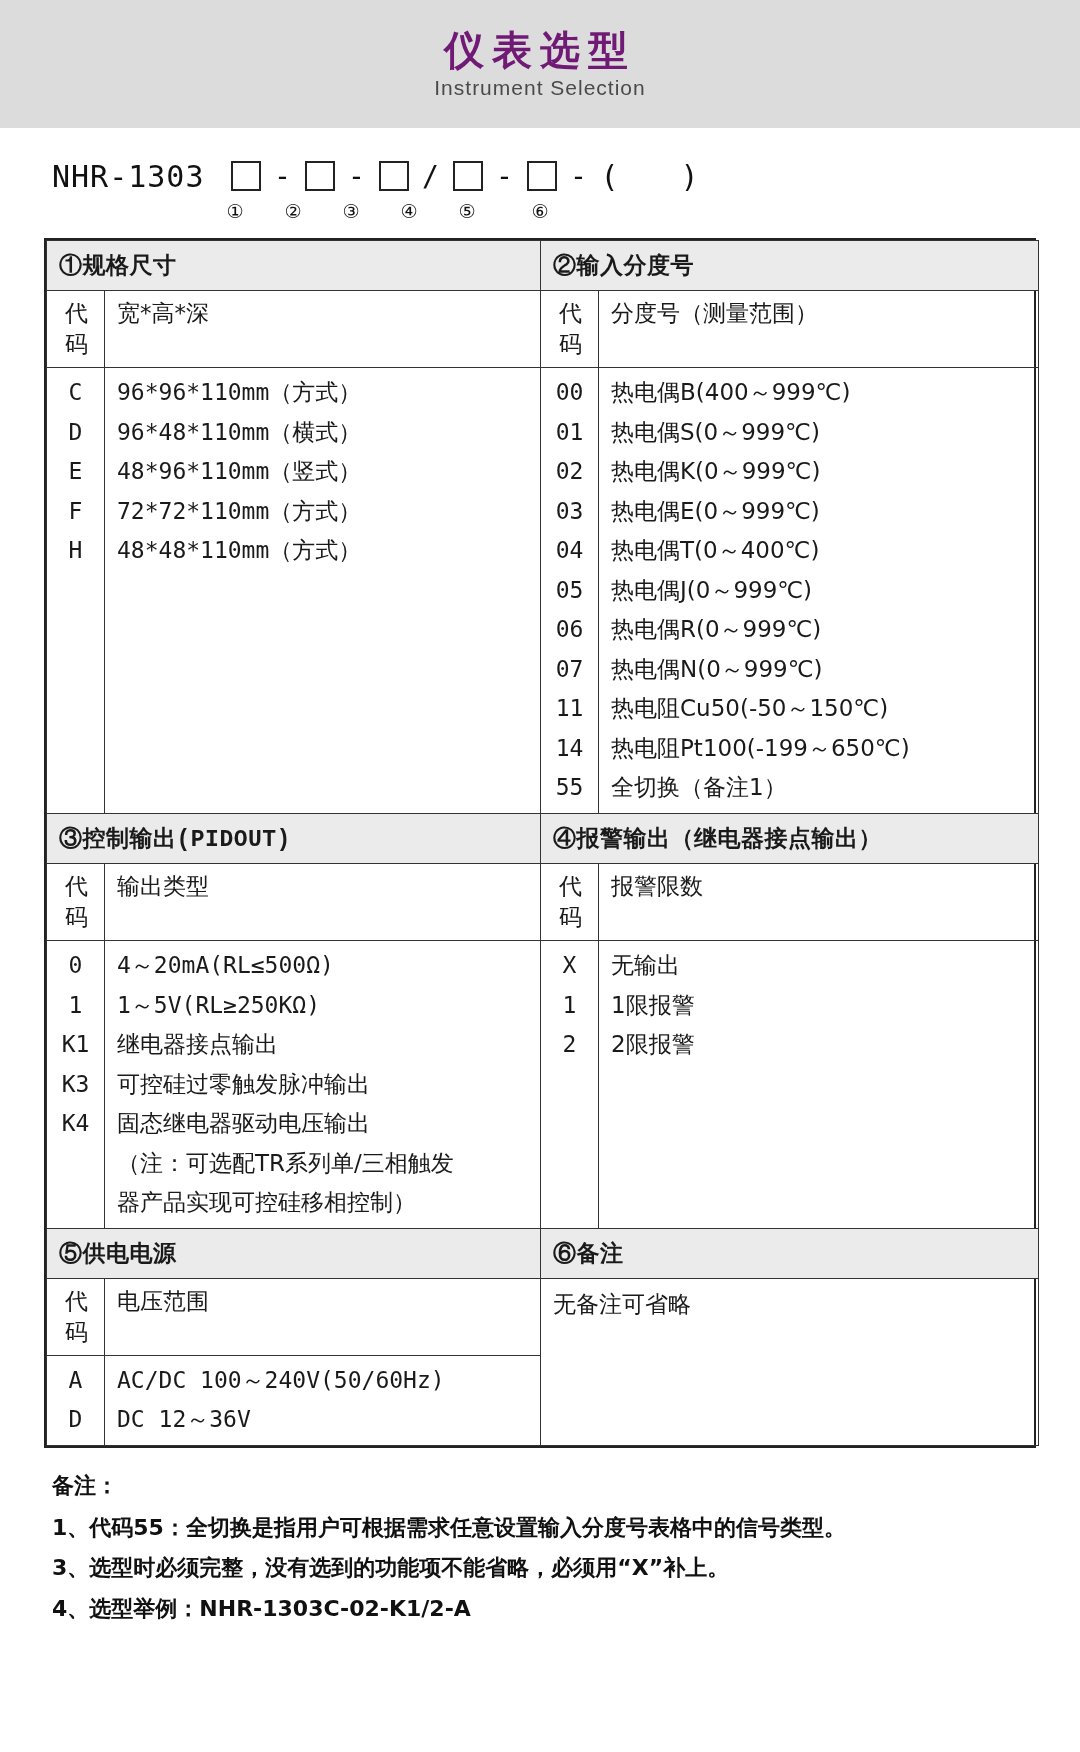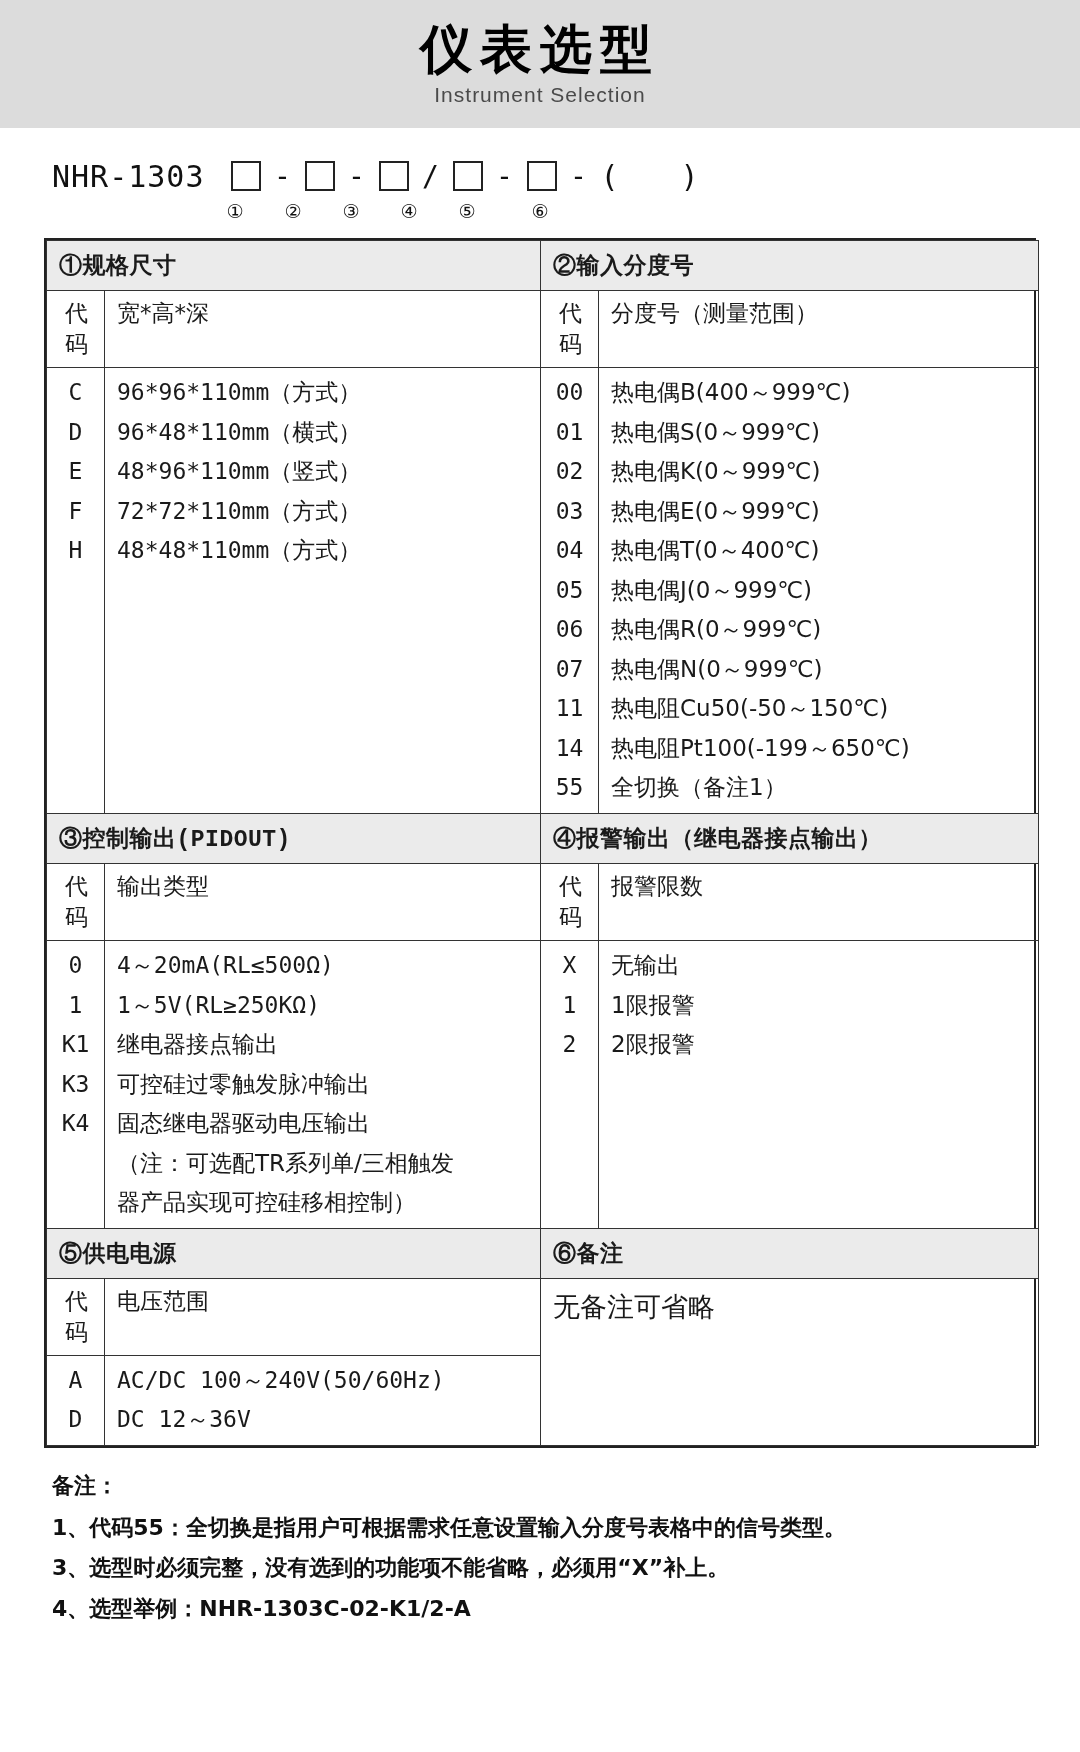--- a/index.html
+++ b/index.html
@@ -21,24 +21,24 @@
     width: 100%;
     height: 128px;
     background: #dcdcdc;
     display: flex;
     flex-direction: column;
     align-items: center;
     justify-content: center;
     box-sizing: border-box;
   }
   .header-title-cn {
-    font-size: 52px;
+    font-size: 40px;
     font-weight: bold;
     letter-spacing: 8px;
-    color: #000000;
+    color: #701a75;
     line-height: 1.1;
     font-family: "DejaVu Sans", "Liberation Sans", sans-serif;
   }
   .header-title-en {
     font-size: 21px;
     color: #4a4a4a;
     letter-spacing: 1px;
     margin-top: 4px;
     font-family: "Liberation Sans", sans-serif;
   }
@@ -137,21 +137,21 @@
     line-height: 1.72;
     font-family: "DejaVu Sans", "Liberation Sans", sans-serif;
   }
   .rowlist div {
     white-space: nowrap;
   }
   .mono {
     font-family: "DejaVu Sans Mono", monospace;
   }
   .note-cell {
-    font-size: 27px;
+    font-size: 23px;
     padding: 10px 12px !important;
     font-family: "DejaVu Sans", "Liberation Sans", sans-serif;
   }
 
   
   .remarks {
     margin: 20px 52px 0 52px;
     font-size: 22px;
     line-height: 1.62;
     font-family: "DejaVu Sans", "Liberation Sans", sans-serif;

